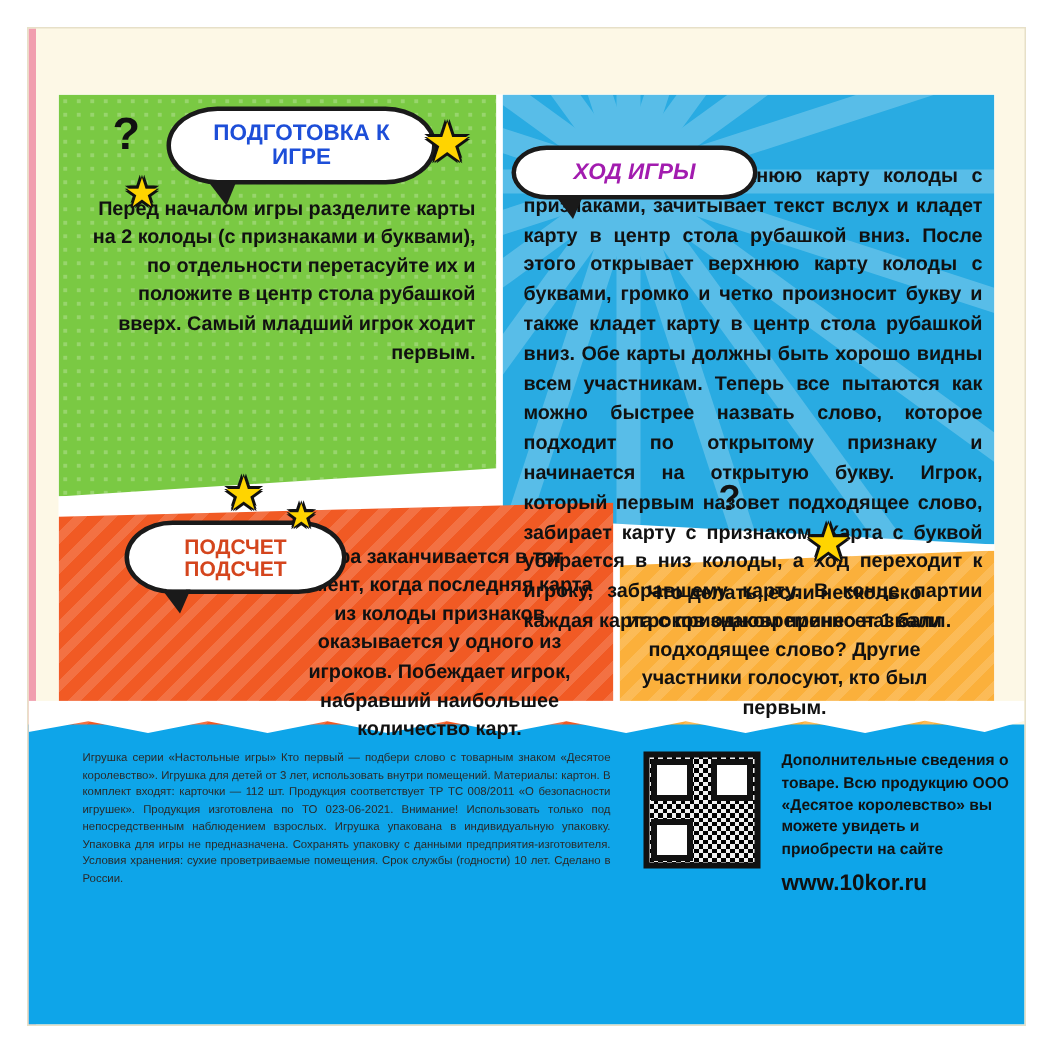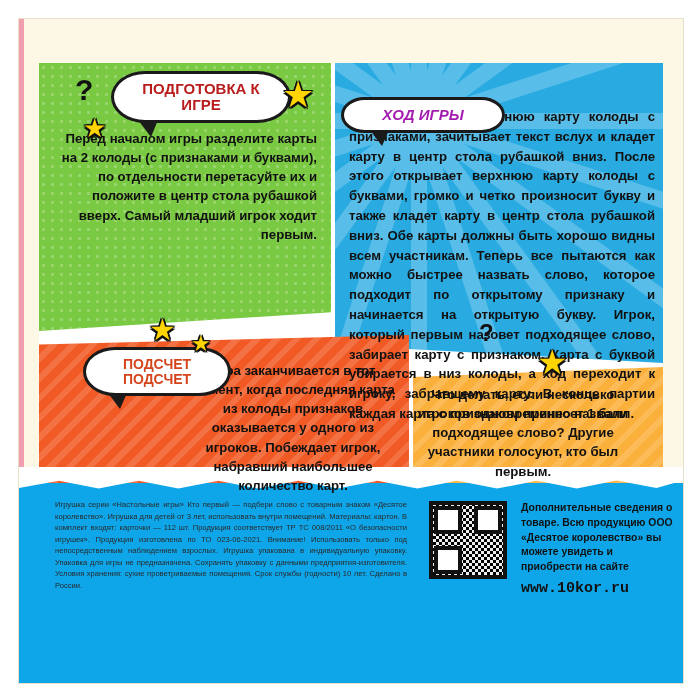--- a/index.html
+++ b/index.html
@@ -94,21 +94,21 @@
     line-height:1.05;
     z-index:6;
   }
   .bubble:after{
     content:"";
     position:absolute;
     width:0;height:0;
   }
   .b-prep{
     left:72px;top:8px;width:142px;
-    font-size:15px;color:#b91c1c;
+    font-size:15px;color:#1d4ed8;
   }
   .b-prep:after{
     left:24px;bottom:-17px;
     border-left:13px solid transparent;
     border-right:7px solid transparent;
     border-top:17px solid #1a1a1a;
   }
   .b-prep .tailin{
     position:absolute;left:27px;bottom:-12px;
     width:0;height:0;
@@ -227,21 +227,21 @@
   }
   .qr .eye{
     position:absolute;width:20px;height:20px;background:#fff;border:4px solid #111;
   }
   .qr .e1{left:5px;top:5px;} .qr .e2{right:5px;top:5px;} .qr .e3{left:5px;bottom:5px;}
   .promo{
     position:absolute;left:502px;top:18px;width:152px;
     font-size:10.4px;line-height:1.42;color:#111;font-weight:bold;
   }
   .promo .site{
-    display:block;margin-top:3px;font-size:15px;font-weight:bold;color:#111;font-family:Liberation Mono, monospace;
+    display:block;margin-top:3px;font-size:15px;font-weight:bold;color:#111;
   }
 </style>
 </head>
 <body>
 
 <div class="page">
   <div class="card">
 
     <div class="comic">
 

